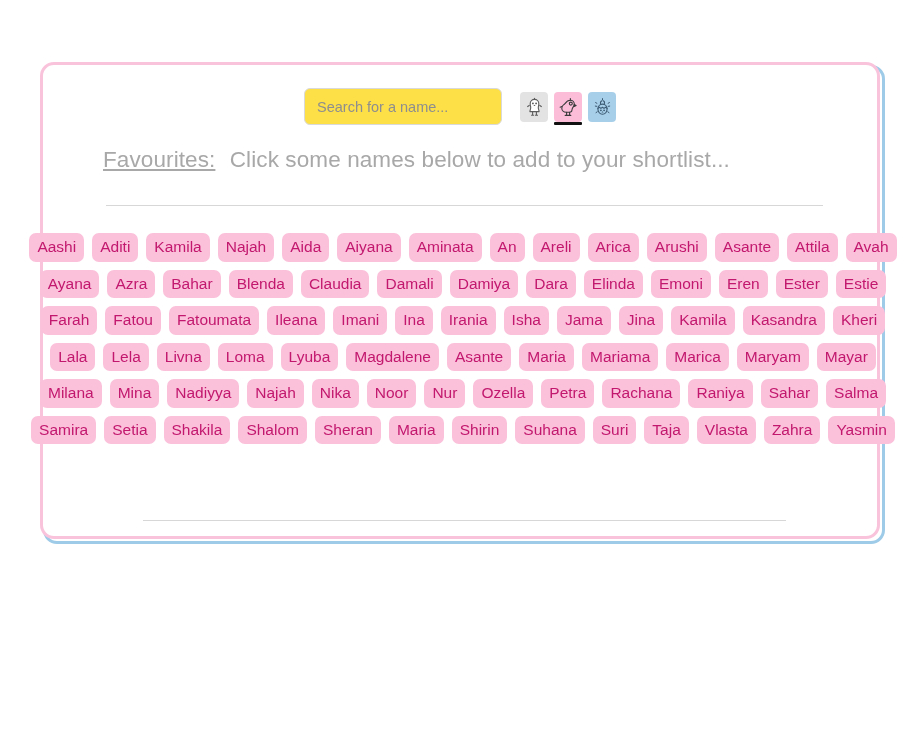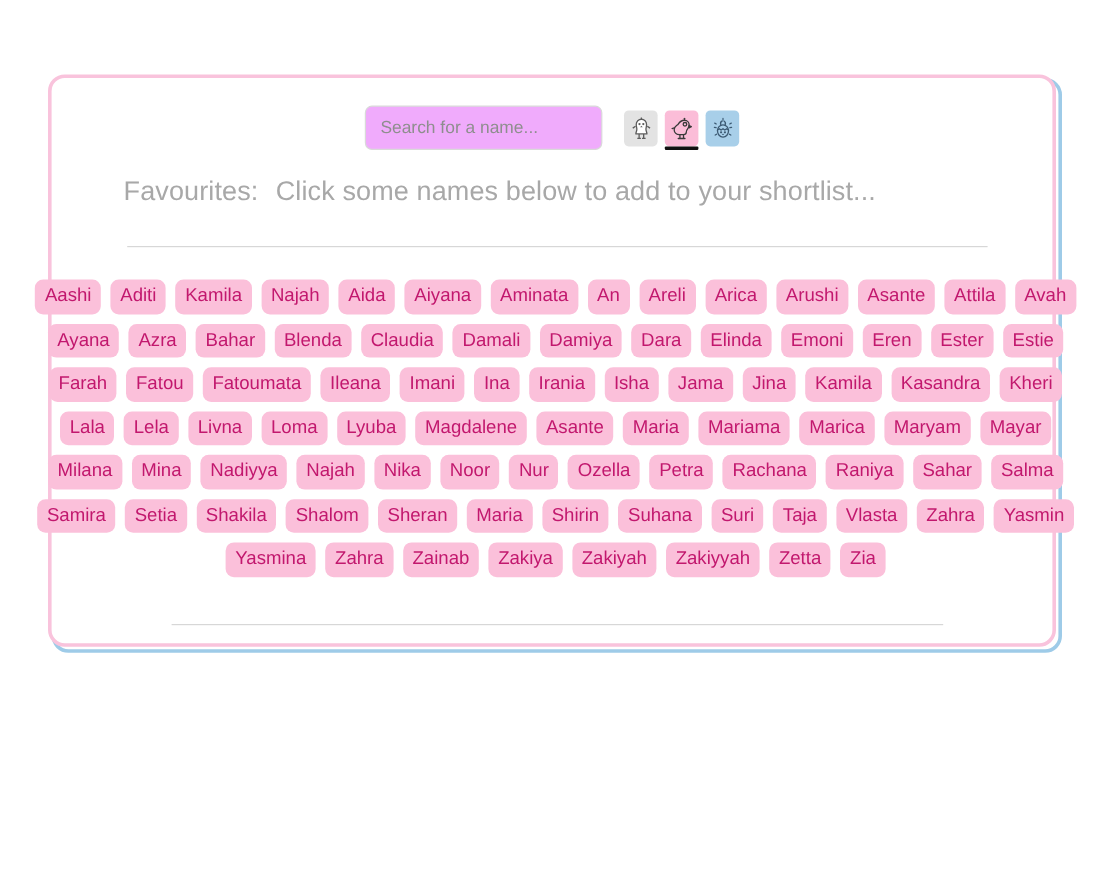--- a/index.html
+++ b/index.html
@@ -64,21 +64,21 @@
     display: flex;
     justify-content: center;
     align-items: center;
     gap: 0px;
   }
   .search-input {
     width: 198px;
     height: 37px;
     border: 1px solid #d9d9d9;
     border-radius: 6px;
-    background: #f0abfc;
+    background: #fde047;
     padding: 0 12px;
     font-family: "Liberation Sans", sans-serif;
     font-size: 14.5px;
     color: #555;
     outline: none;
   }
   .search-input::placeholder { color: #8e8e8e; }
 
   .btn-group {
     display: flex;
@@ -116,21 +116,21 @@
     position: absolute;
     left: 60px;
     top: 82px;
     width: 720px;
     font-size: 22.5px;
     color: #a8a8a8;
     font-family: "Liberation Sans", sans-serif;
     white-space: nowrap;
     letter-spacing: 0.1px;
   }
-  .fav-label { margin-right: 8px; }
+  .fav-label { margin-right: 8px; text-decoration: underline; }
 
   .fav-rule {
     position: absolute;
     left: 63px;
     top: 140px;
     width: 717px;
     height: 1px;
     background: #d7d7d7;
   }
 
@@ -329,30 +329,20 @@
               <button class="name-tag">Sheran</button>
               <button class="name-tag">Maria</button>
               <button class="name-tag">Shirin</button>
               <button class="name-tag">Suhana</button>
               <button class="name-tag">Suri</button>
               <button class="name-tag">Taja</button>
               <button class="name-tag">Vlasta</button>
               <button class="name-tag">Zahra</button>
               <button class="name-tag">Yasmin</button>
             </div>
-            <div class="name-row">
-              <button class="name-tag">Yasmina</button>
-              <button class="name-tag">Zahra</button>
-              <button class="name-tag">Zainab</button>
-              <button class="name-tag">Zakiya</button>
-              <button class="name-tag">Zakiyah</button>
-              <button class="name-tag">Zakiyyah</button>
-              <button class="name-tag">Zetta</button>
-              <button class="name-tag">Zia</button>
-            </div>
           </div>
 
         <div class="bottom-rule"></div>
 
       </div>
     </div>
   </div>
 
 </div>
 

